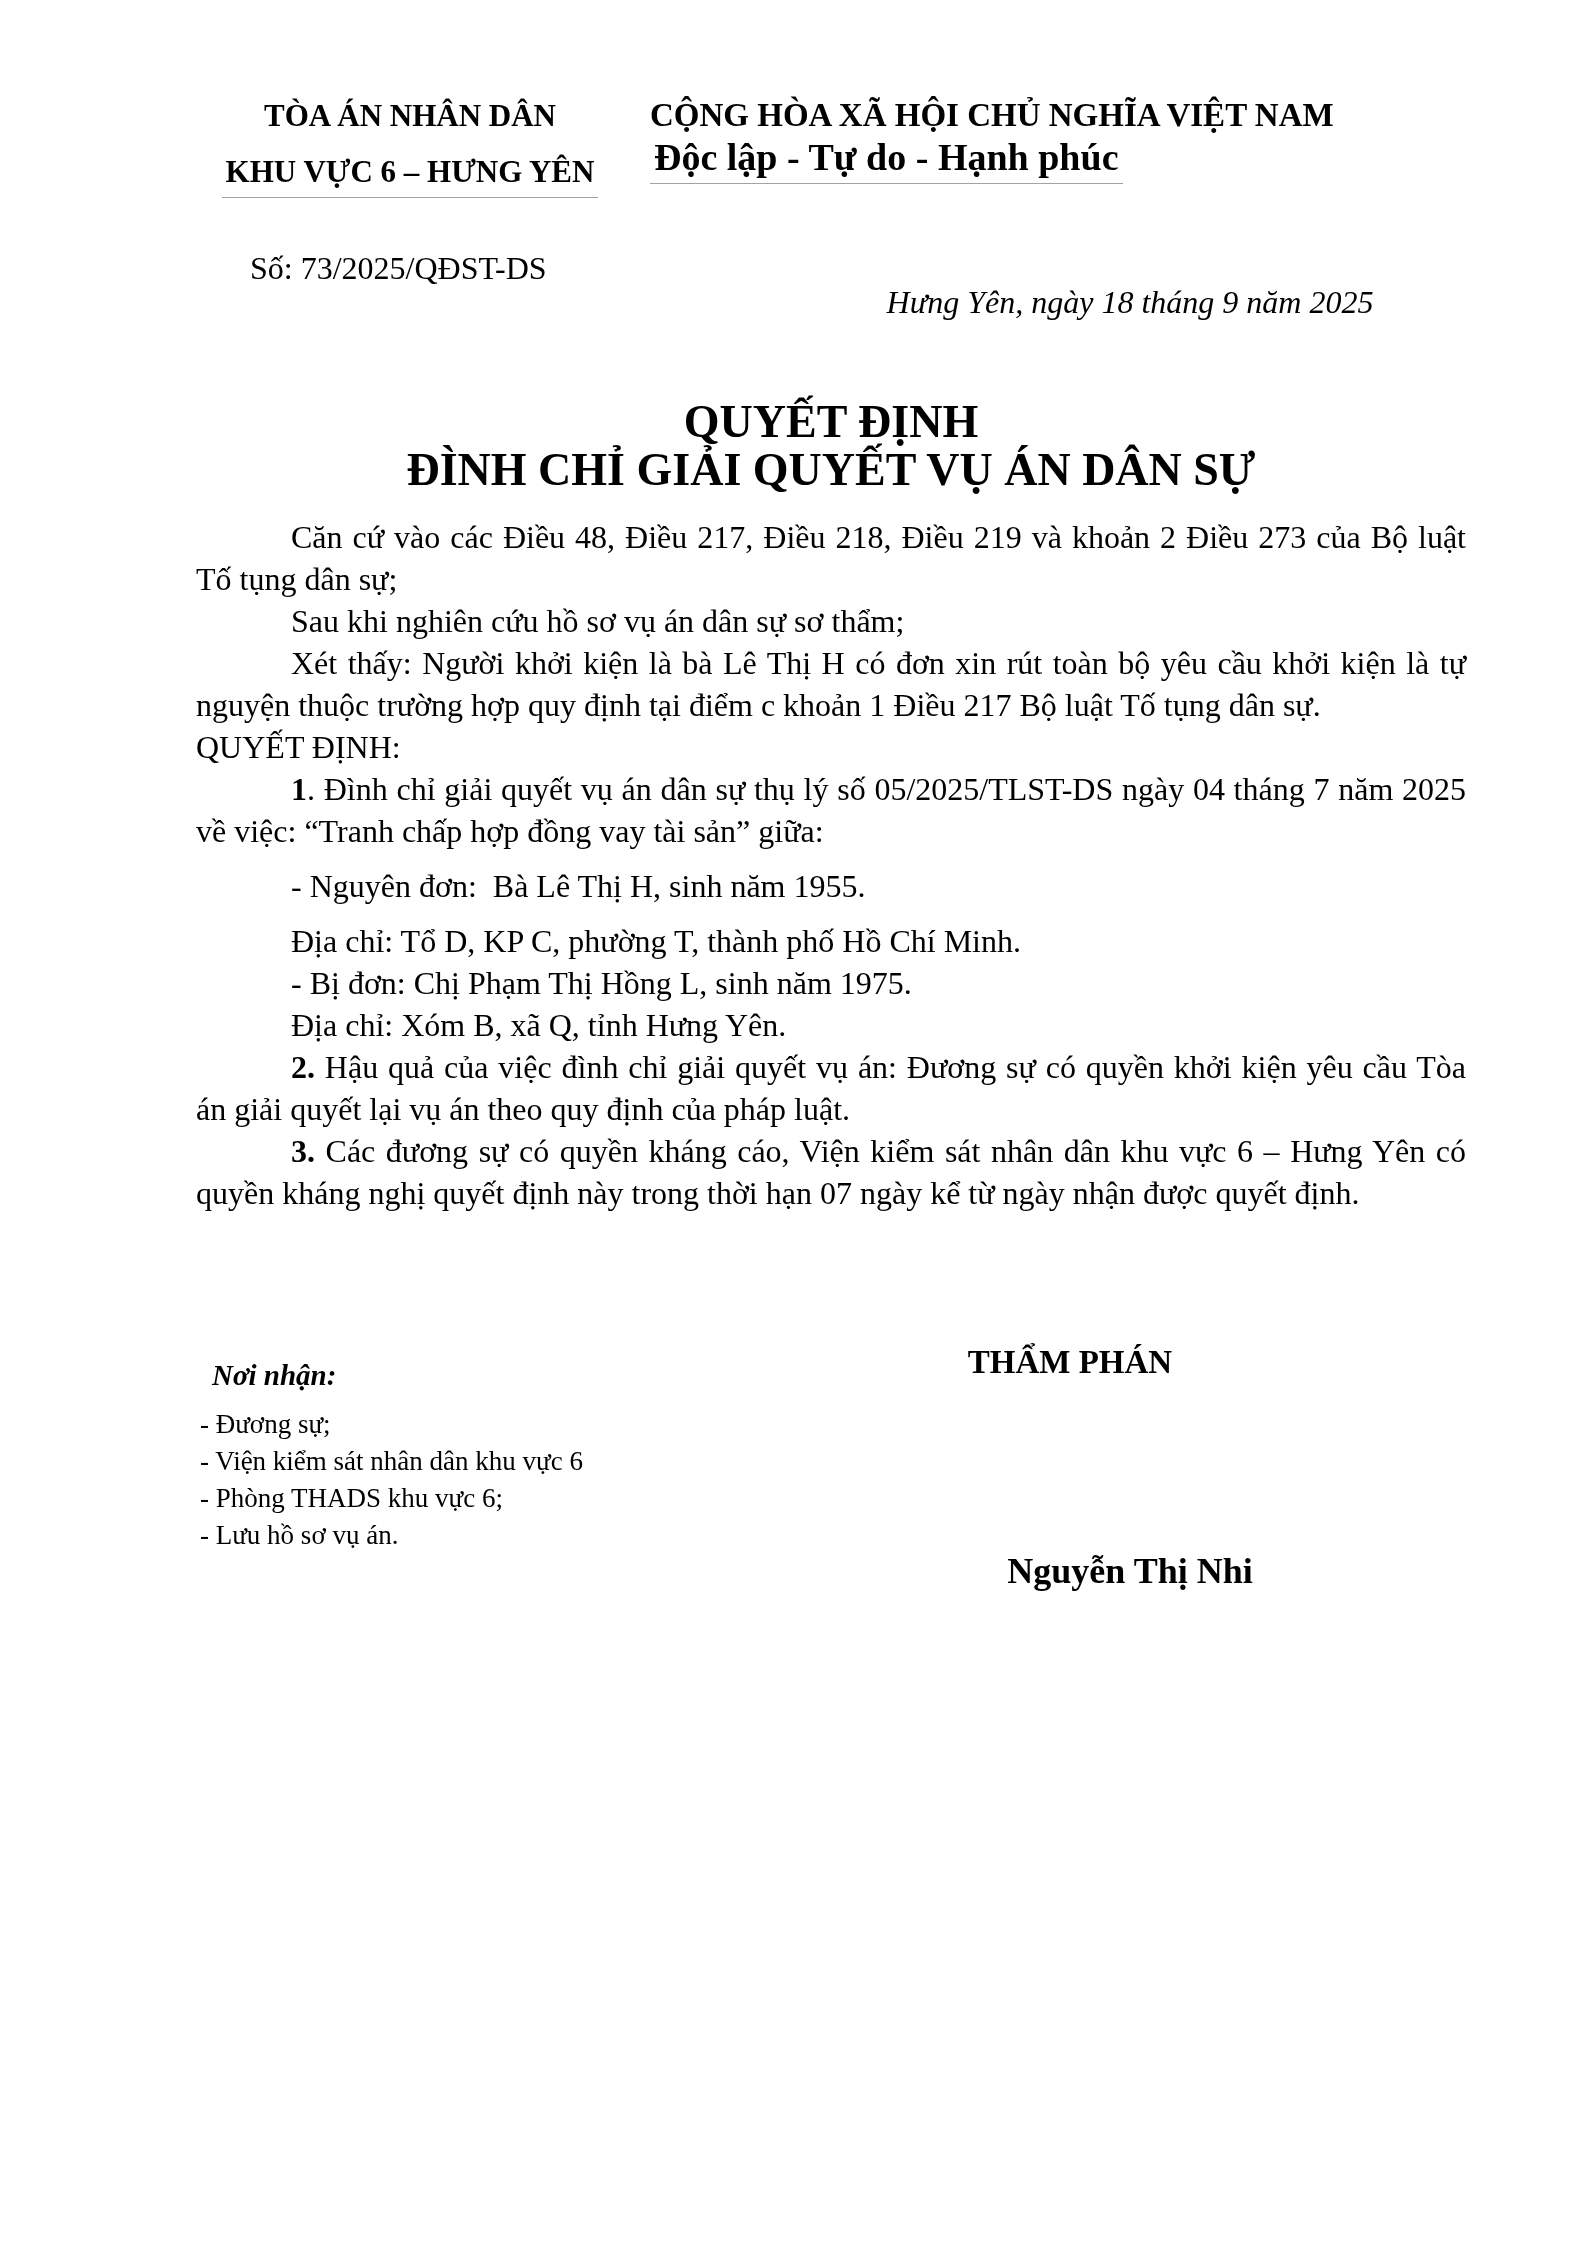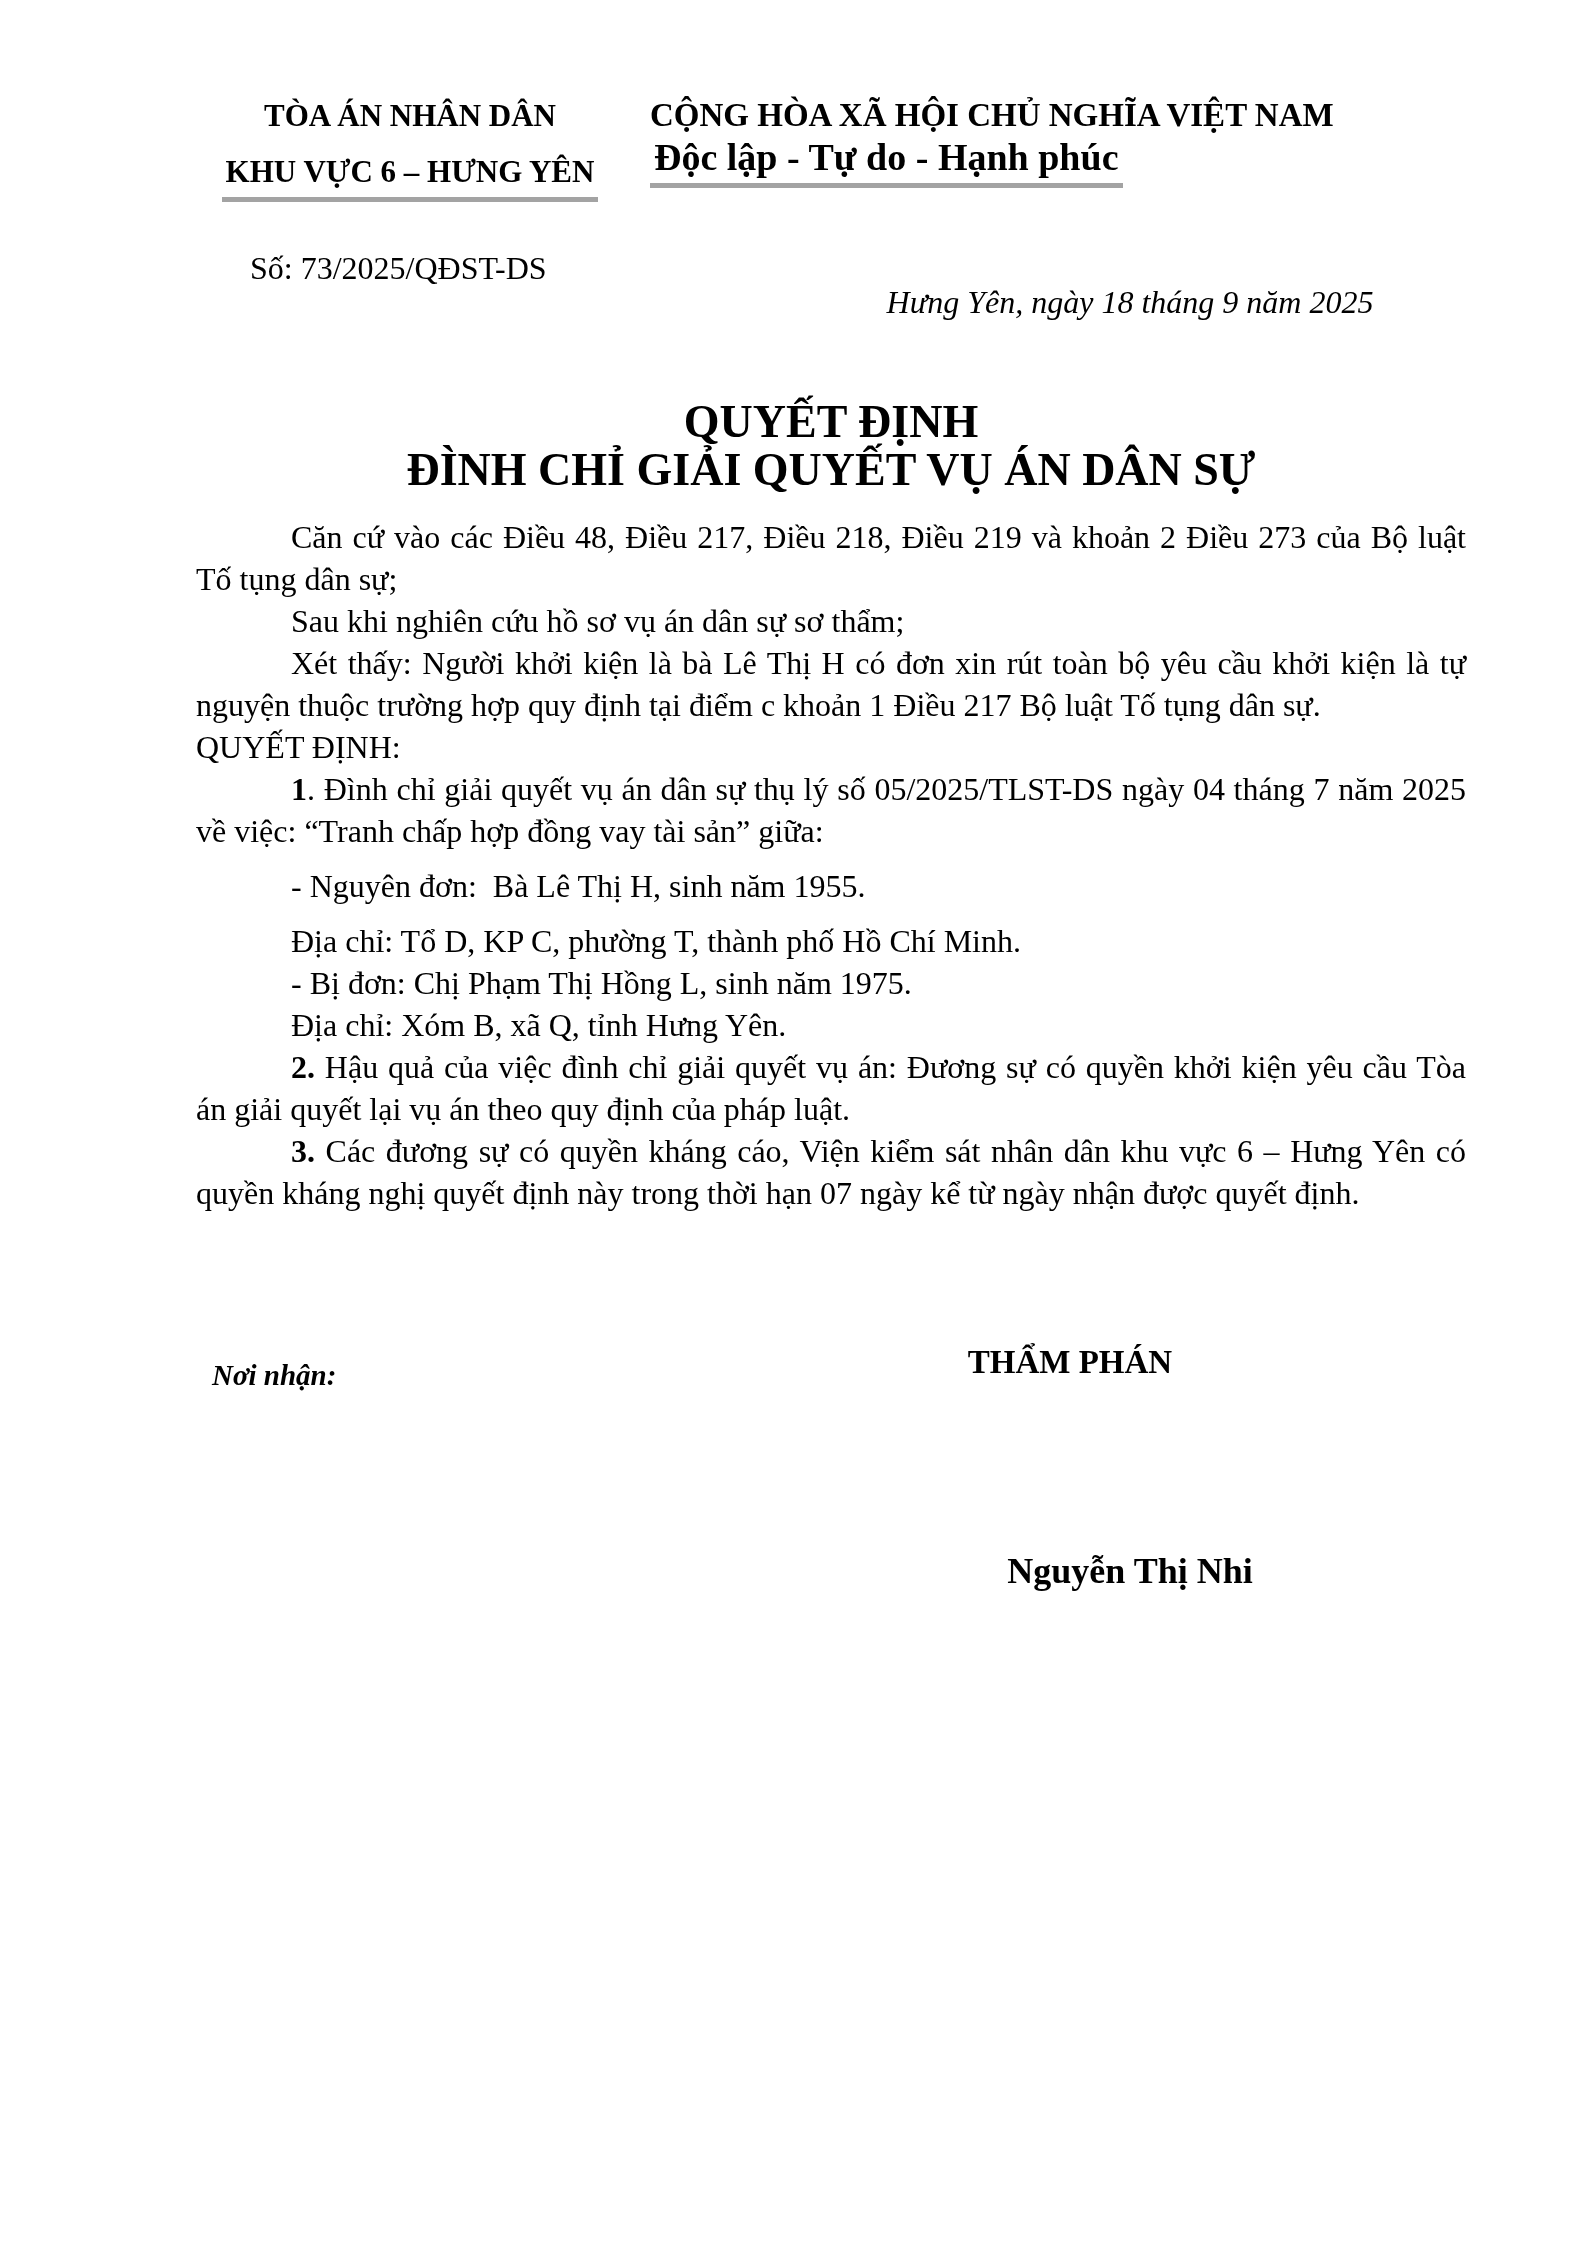--- a/index.html
+++ b/index.html
@@ -33,21 +33,21 @@
     left: 650px;
     top: 94px;
     width: 820px;
     font-weight: bold;
     font-size: 33px;
     line-height: 42px;
   }
   .hdr-right .line2 { margin-top: 0; font-size: 38px; }
   .u-line {
     display: inline-block;
-    border-bottom: 5px solid #a3a3a3;
+    border-bottom: 1px solid #a3a3a3;
     padding: 0 4px 5px 4px;
   }
   .so-line {
     position: absolute;
     left: 250px;
     top: 250px;
     font-size: 32px;
   }
   .date-line {
     position: absolute;
@@ -162,19 +162,25 @@
       <p class="body-p spaced">- Nguyên đơn:&nbsp; Bà Lê Thị H, sinh năm 1955.</p>
       <p class="body-p spaced">Địa chỉ: Tổ D, KP C, phường T, thành phố Hồ Chí Minh.</p>
       <p class="body-p">- Bị đơn: Chị Phạm Thị Hồng L, sinh năm 1975.</p>
       <p class="body-p">Địa chỉ: Xóm B, xã Q, tỉnh Hưng Yên.</p>
       <p class="body-p"><b>2.</b> Hậu quả của việc đình chỉ giải quyết vụ án: Đương sự có quyền khởi kiện yêu cầu Tòa án giải quyết lại vụ án theo quy định của pháp luật.</p>
       <p class="body-p"><b>3.</b> Các đương sự có quyền kháng cáo, Viện kiểm sát nhân dân khu vực 6 – Hưng Yên có quyền kháng nghị quyết định này trong thời hạn 07 ngày kể từ ngày nhận được quyết định.</p>
     </div>
 
   <div class="recipients">
     <p class="recipients-label">Nơi nhận:</p>
+    <ul>
+        <li>- Đương sự;</li>
+        <li>- Viện kiểm sát nhân dân khu vực 6</li>
+        <li>- Phòng THADS khu vực 6;</li>
+        <li>- Lưu hồ sơ vụ án.</li>
+      </ul>
   </div>
 
   <div class="judge-title">THẨM PHÁN</div>
 
   <div class="judge-name">Nguyễn Thị Nhi</div>
 
 </div>
 
 </body></html>

